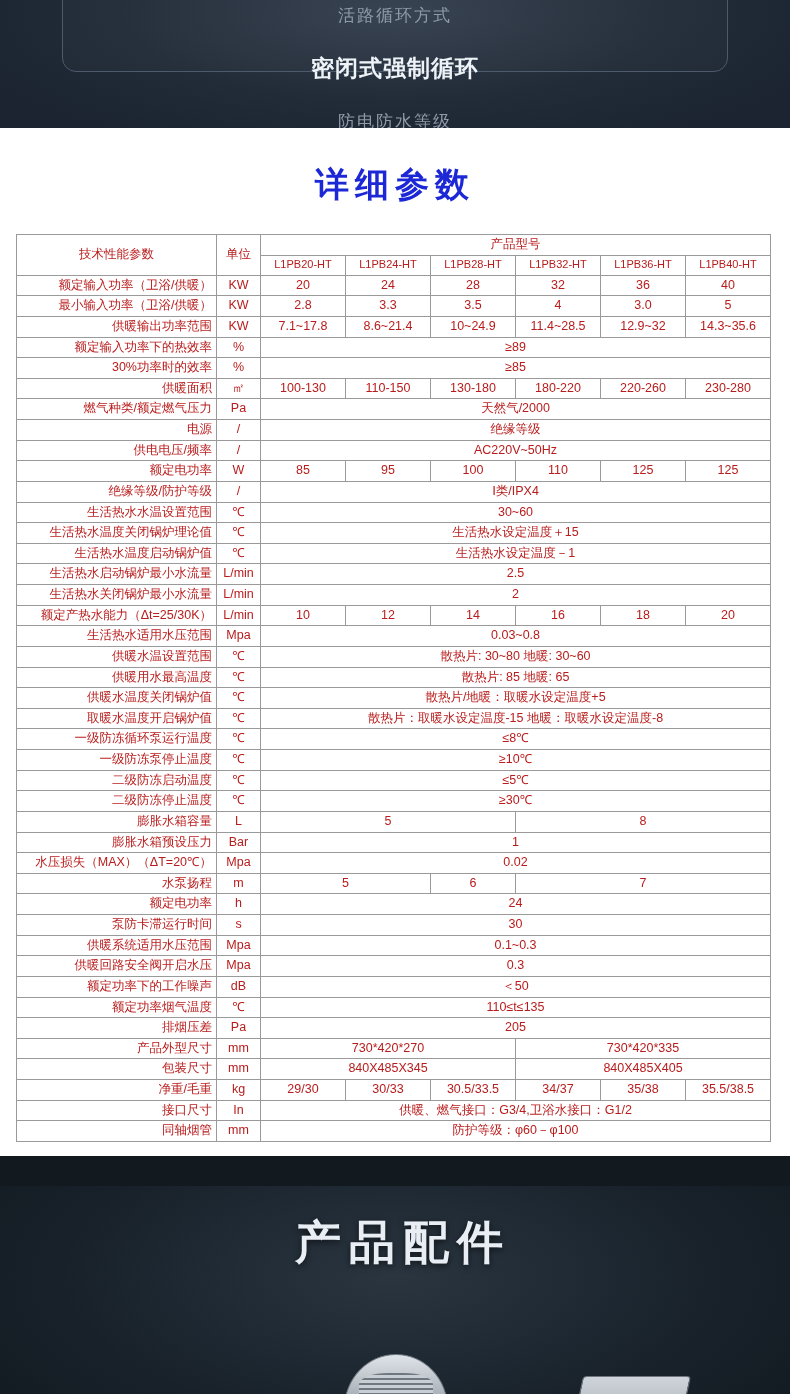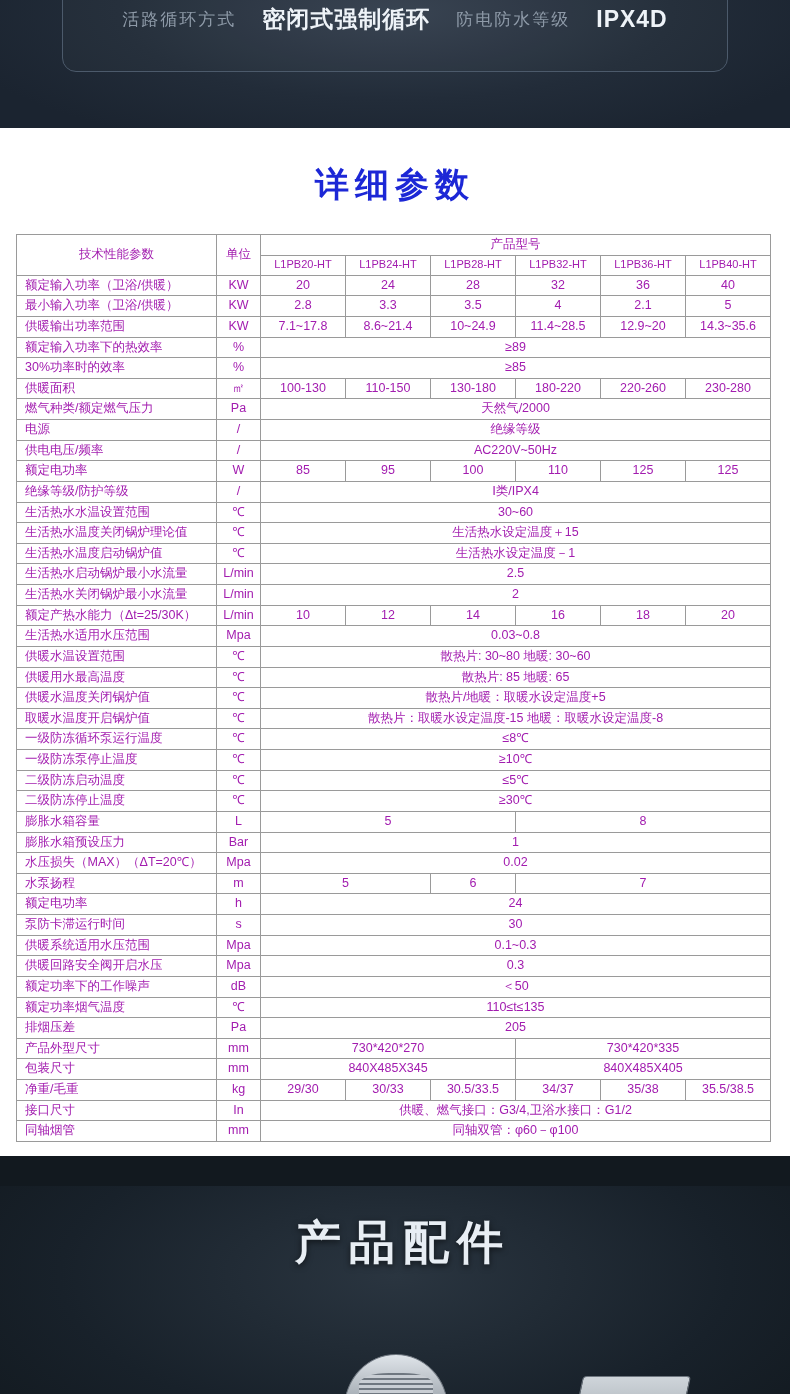--- a/index.html
+++ b/index.html
@@ -46,20 +46,21 @@
   .banner-row {
     position: absolute;
     left: 0; right: 0;
     top: 4px;
     display: flex;
     align-items: center;
     justify-content: center;
     gap: 26px;
     padding: 0 24px;
     white-space: nowrap;
+    flex-direction: column;
   }
   .bn-label {
     color: #8e9aa8;
     font-size: 17px;
     letter-spacing: 2px;
   }
   .bn-value {
     color: #eef3f8;
     font-size: 19px;
     font-weight: bold;
@@ -84,34 +85,34 @@
 
   
   .table-wrap {
     padding: 0 16px 14px 16px;
   }
   table.spec {
     width: 634px;
     border-collapse: collapse;
     table-layout: fixed;
     font-size: 12.5px;
-    color: #a21caf;
+    color: #b91c1c;
   }
   table.spec td, table.spec th {
     border: 1px solid #9a9a9a;
     padding: 2px 4px;
     height: 20px;
     text-align: center;
     font-weight: normal;
     line-height: 1.25;
     overflow: hidden;
     white-space: nowrap;
   }
   table.spec td.label {
-    text-align: left;
+    text-align: right;
     padding-left: 8px;
   }
   .col-label { width: 200px; }
   .col-unit  { width: 44px; }
   .col-model { width: 85px; }
   .hdr {
     font-weight: bold;
   }
   .model-hdr {
     font-size: 11px;
@@ -231,31 +232,31 @@
             <td>36</td>
             <td>40</td>
           </tr>
           <tr>
             <td class="label">最小输入功率（卫浴/供暖）</td>
             <td>KW</td>
             <td>2.8</td>
             <td>3.3</td>
             <td>3.5</td>
             <td>4</td>
-            <td>2.1</td>
+            <td>3.0</td>
             <td>5</td>
           </tr>
           <tr>
             <td class="label">供暖输出功率范围</td>
             <td>KW</td>
             <td>7.1~17.8</td>
             <td>8.6~21.4</td>
             <td>10~24.9</td>
             <td>11.4~28.5</td>
-            <td>12.9~20</td>
+            <td>12.9~32</td>
             <td>14.3~35.6</td>
           </tr>
           <tr>
             <td class="label">额定输入功率下的热效率</td>
             <td>%</td>
             <td colspan="6">≥89</td>
           </tr>
           <tr>
             <td class="label">30%功率时的效率</td>
             <td>%</td>
@@ -462,21 +463,21 @@
             <td>35.5/38.5</td>
           </tr>
           <tr>
             <td class="label">接口尺寸</td>
             <td>In</td>
             <td colspan="6">供暖、燃气接口：G3/4,卫浴水接口：G1/2</td>
           </tr>
           <tr>
             <td class="label">同轴烟管</td>
             <td>mm</td>
-            <td colspan="6">同轴双管：φ60－φ100</td>
+            <td colspan="6">防护等级：φ60－φ100</td>
           </tr>
         </tbody>
     </table>
   </div>
 
   <div class="bottom-banner">
     <div class="bottom-title">产品配件</div>
     <div class="parts-row">
 
       <div class="part part-b">

